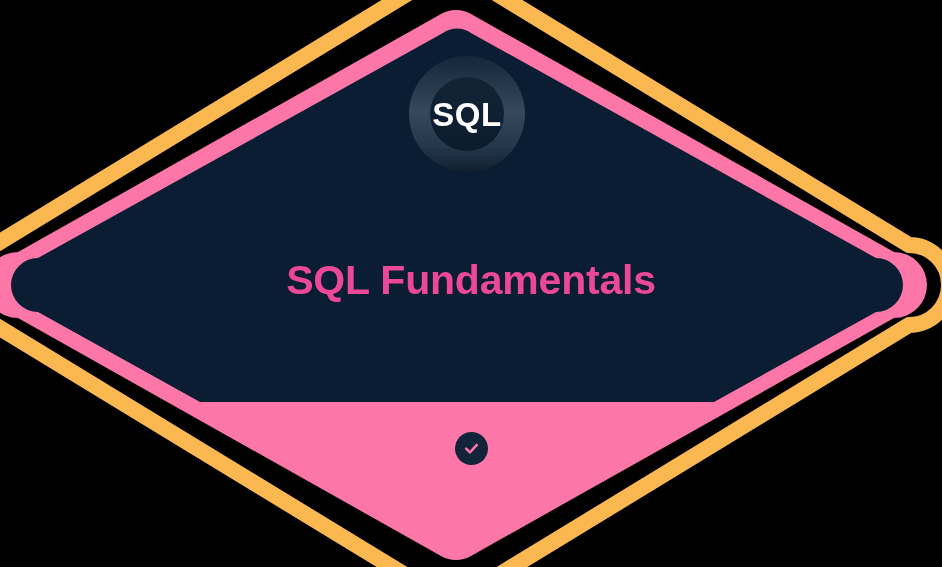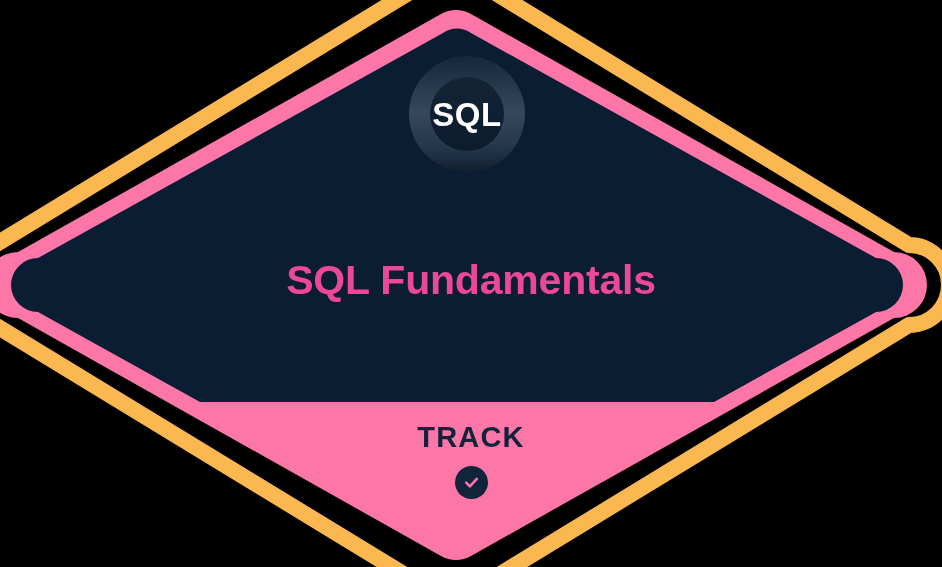--- a/index.html
+++ b/index.html
@@ -169,21 +169,20 @@
     <div id="track-emblem">
       <div id="track-emblem-ring"></div>
       <div id="track-emblem-hole"></div>
       <div id="track-emblem-text">SQL</div>
     </div>
 
     <div id="track-title">SQL Fundamentals</div>
 
     <div id="status-block">
       <div id="status-label">
-        <div>TRACK</div>
       </div>
       <div id="status-check-badge">
         <svg width="19" height="19" viewBox="0 0 19 19" aria-hidden="true">
           <path d="M4.2 9.6 L7.9 13.3 L14.8 5.9" fill="none" stroke="#fc76a8" stroke-width="2.6" stroke-linecap="round" stroke-linejoin="round"></path>
         </svg>
       </div>
     </div>
 
   </div>
 </div>

